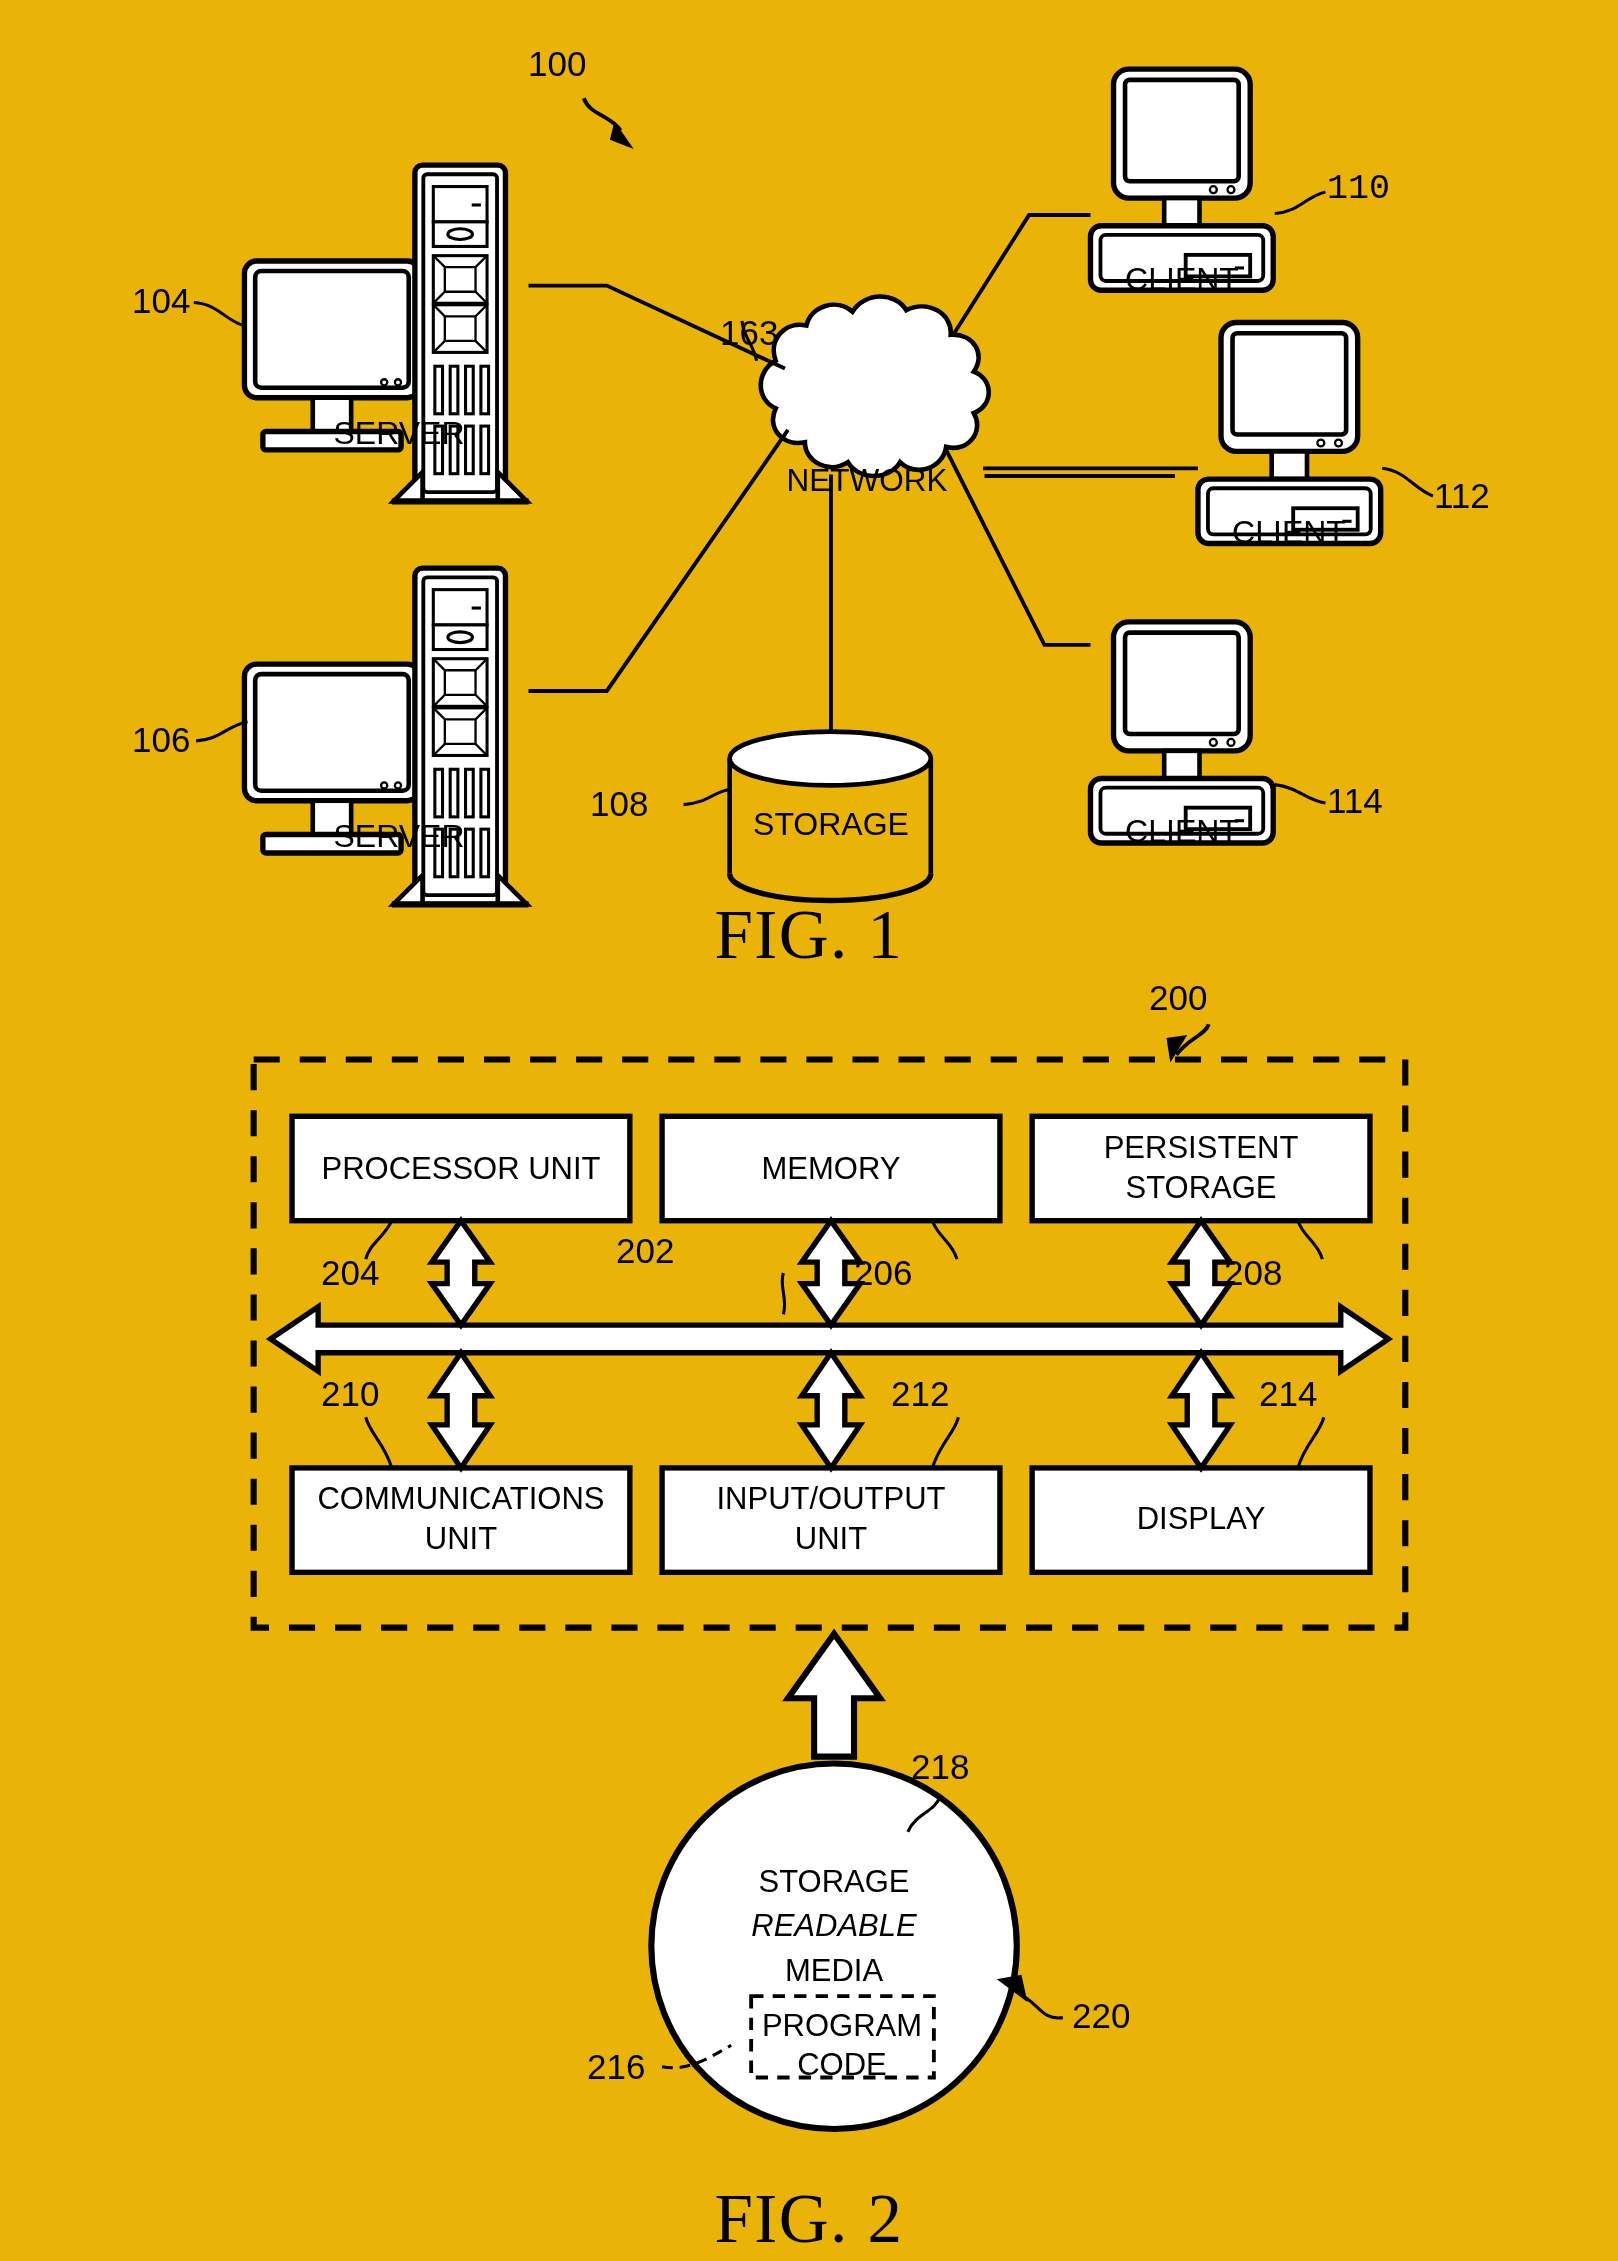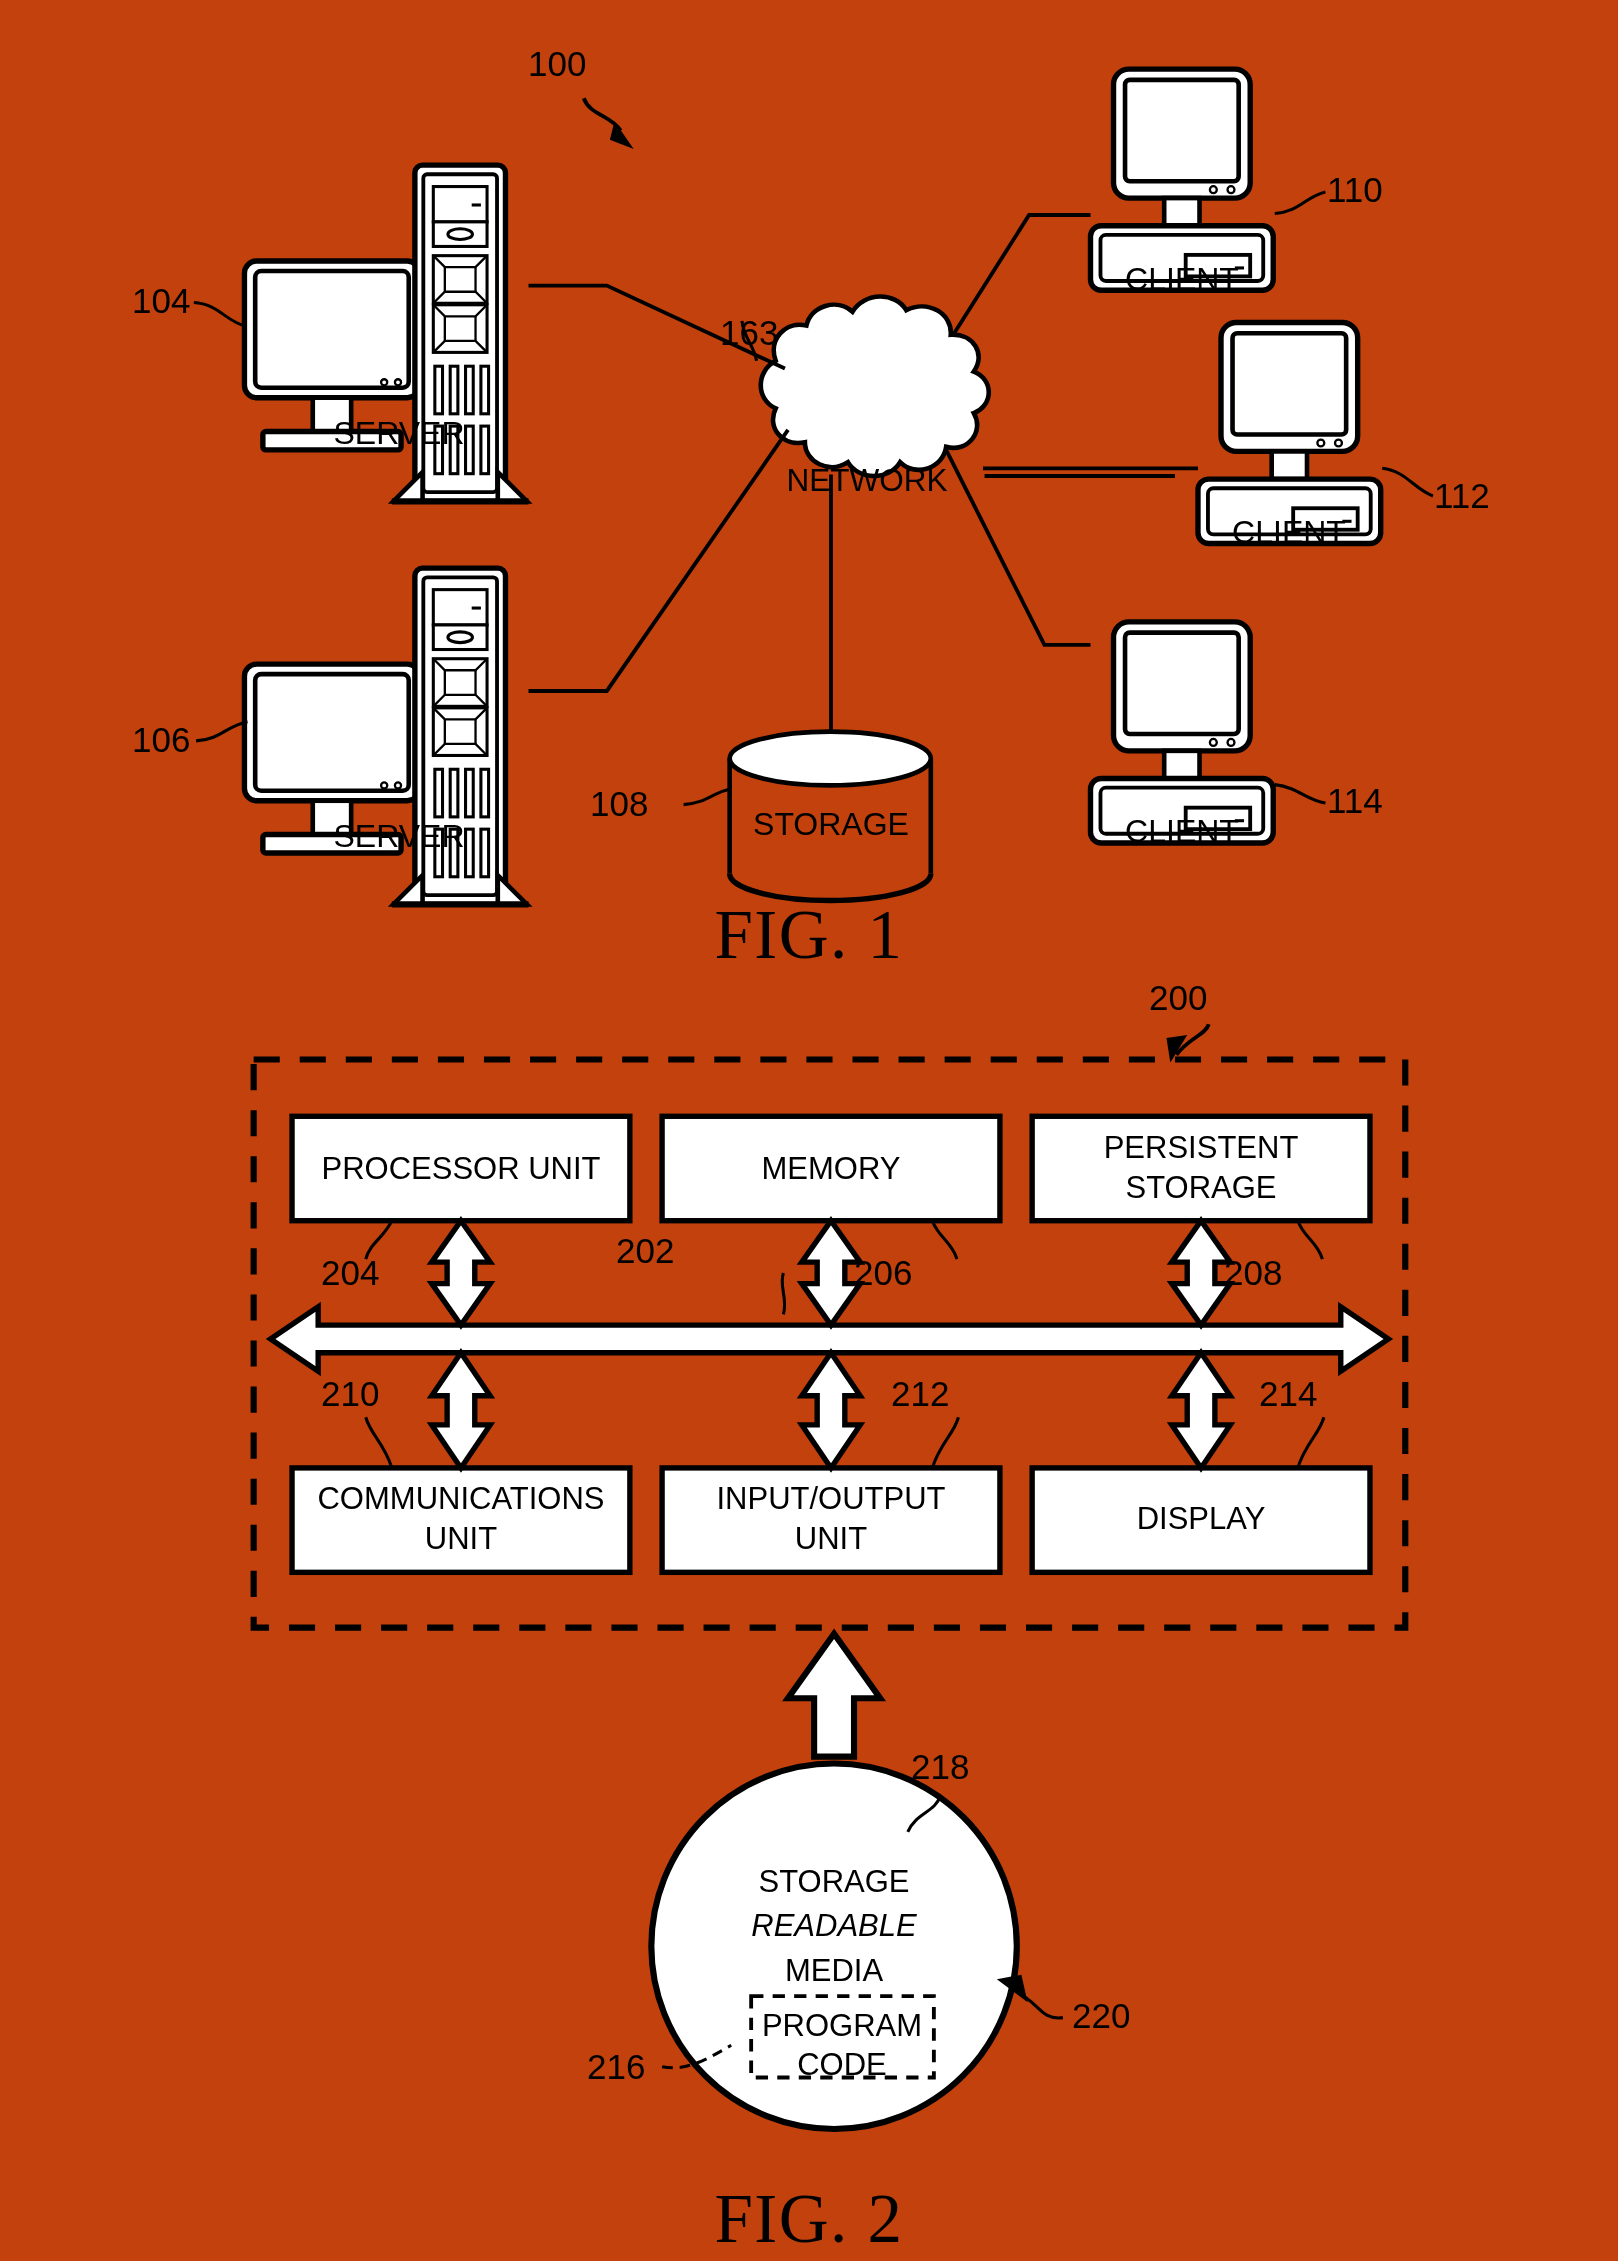--- a/index.html
+++ b/index.html
@@ -7,21 +7,21 @@
     padding: 0;
     background: #ffffff;
   }
   body {
     font-family: "Liberation Sans", sans-serif;
   }
   #page {
     position: relative;
     width: 1619px;
     height: 2261px;
-    background: #c2410c;
+    background: #eab308;
     overflow: hidden;
   }
   #canvas {
     position: absolute;
     left: 0;
     top: 0;
     width: 1619px;
     height: 2261px;
   }
   .txt {
@@ -291,21 +291,21 @@
 
   <div class="txt refnum" style="left:132px; top:283px;">104</div>
   <div class="txt devlabel ctr" style="left:399px; top:417px;">SERVER</div>
 
   <div class="txt refnum" style="left:132px; top:722px;">106</div>
   <div class="txt devlabel ctr" style="left:399px; top:820px;">SERVER</div>
 
   <div class="txt refnum" style="left:720px; top:315px;">163</div>
   <div class="txt cloudlabel ctr" style="left:834px; top:465px;margin-left:33px;">NETWORK</div>
 
-  <div class="txt refnum" style="left:1327px; top:172px;">110</div>
+  <div class="txt refnum" style="left:1327px; top:172px;font-family:Liberation Mono, monospace;">110</div>
   <div class="txt devlabel ctr" style="left:1182px; top:263px;">CLIENT</div>
 
   <div class="txt refnum" style="left:1434px; top:478px;">112</div>
   <div class="txt devlabel ctr" style="left:1289px; top:516px;">CLIENT</div>
 
   <div class="txt refnum" style="left:1327px; top:783px;">114</div>
   <div class="txt devlabel ctr" style="left:1182px; top:815px;">CLIENT</div>
 
   <div class="txt refnum" style="left:590px; top:786px;">108</div>
   <div class="txt devlabel ctr" style="left:831px; top:808px;">STORAGE</div>

